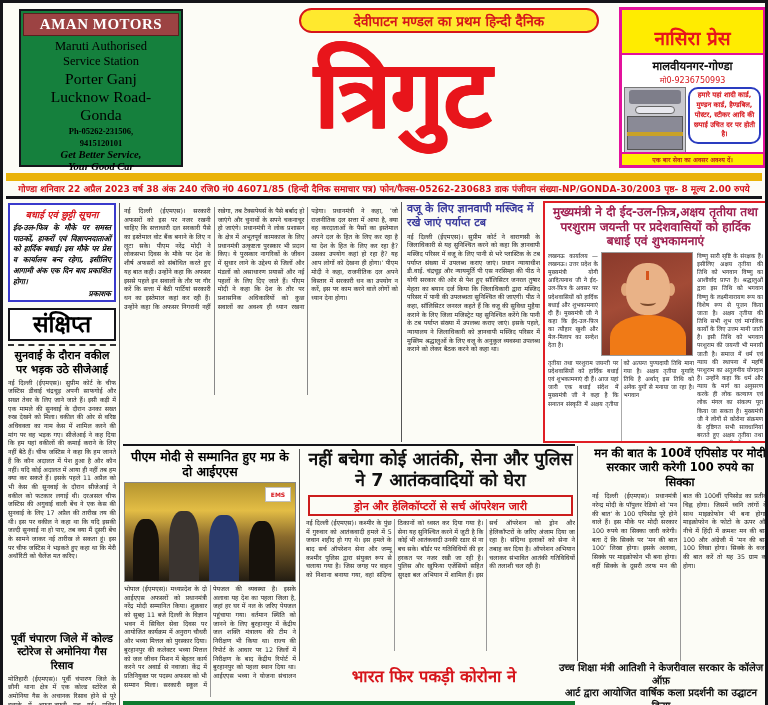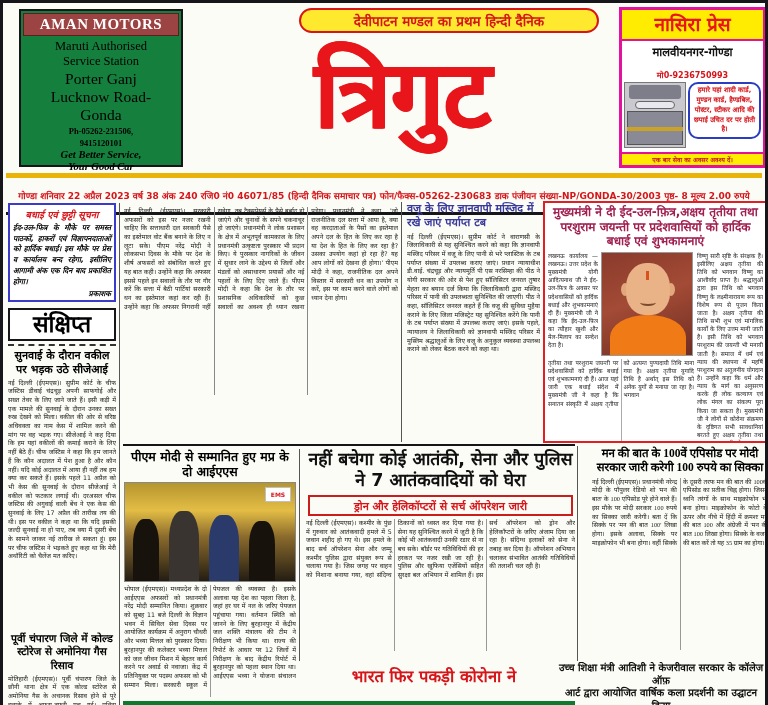--- a/index.html
+++ b/index.html
@@ -38,42 +38,42 @@
     display:flex; align-items:center; justify-content:center;
     color:#e8151b; font-weight:bold; font-size:94px; line-height:1;
     text-shadow:1px 0 #e8151b, -1px 0 #e8151b;
   }
   .right-ad {
     position:absolute; left:616px; top:4px; width:147px; height:161px;
     border:3px solid #e3119c; background:#fff; text-align:center; overflow:hidden;
   }
   .right-ad .band {
     background:#ffec00; color:#e8151b; font-weight:bold; font-size:19px;
-    padding:1px 0 2px; border-bottom:2px solid #e3119c;
+    padding:15px 0 2px; border-bottom:2px solid #e3119c;
   }
   .right-ad .sub { font-size:11.5px; font-weight:bold; color:#111; margin-top:3px; }
-  .right-ad .mob { font-size:8px; color:#d6151b; font-weight:bold; margin-top:10px; }
+  .right-ad .mob { font-size:8px; color:#d6151b; font-weight:normal; margin-top:1px; }
   .right-ad .row { display:flex; padding:2px 2px 0 2px; gap:2px; align-items:flex-start; }
   .press { position:relative; width:62px; height:66px; background:#c9c9cf; border:1px solid #777; }
   .press .top { position:absolute; left:4px; top:2px; width:52px; height:14px; background:#7e7e8a; border-radius:3px; }
   .press .roll { position:absolute; left:10px; top:18px; width:40px; height:8px; background:#e8e8ee; border:1px solid #666; border-radius:4px; }
   .press .bodyp { position:absolute; left:2px; top:28px; width:56px; height:34px; background:#8a8a96; border:1px solid #555; }
   .press .stripe { position:absolute; left:2px; top:44px; width:56px; height:4px; background:#c9a227; }
   .bubble {
     flex:1; border:2px solid #2a3cc0; border-radius:10px; padding:2px 2px;
     color:#d6151b; font-weight:bold; font-size:6.8px; line-height:1.45; text-align:center;
   }
   .right-ad .foot {
     position:absolute; left:0; right:0; bottom:0; background:#ffec00;
     border-top:2px solid #e3119c; color:#c01818; font-size:6.3px; font-weight:bold; padding:1px 0;
   }
   
   .dateline {
-    position:absolute; left:3px; right:3px; top:170px; height:42px;
-    border-top:5px solid #eab308; border-bottom:3px solid #15151a;
+    position:absolute; left:3px; right:3px; top:170px; height:26px;
+    border-top:8px solid #eab308; border-bottom:3px solid #15151a;
     display:flex; align-items:center; justify-content:center;
     color:#d6151b; font-weight:bold; font-size:9px; white-space:nowrap; overflow:hidden;
   }
   
   .body-txt { font-size:6.3px; line-height:1.38; text-align:justify; color:#1c1c1c; overflow:hidden; }
   .left-rail { position:absolute; left:3px; top:200px; width:114px; height:505px; padding:0 3px 0 2px; border-right:1px solid #555; overflow:hidden; }
   .notice {
     border:2px solid #3a3acc; padding:3px 3px 2px; background:#fff;font-style:italic;
   }
   .notice .t { color:#d6151b; font-weight:bold; font-size:9.5px; text-align:center; }
@@ -118,21 +118,21 @@
   .photo-award .f1 { left:8px; width:26px; height:62px; }
   .photo-award .f2 { left:44px; width:30px; height:70px; background:#3a3430; }
   .photo-award .f3 { left:84px; width:30px; height:66px; background:#2a3a6a; }
   .photo-award .f4 { left:124px; width:26px; height:60px; }
   .photo-award .ems { position:absolute; right:4px; top:4px; width:26px; height:15px; background:#fff; border:1px solid #c0c0c0; color:#d6151b; font-size:6px; font-weight:bold; text-align:center; line-height:13px; }
   .ias .bd { margin-top:3px; height:112px; column-count:2; column-gap:6px; column-rule:1px solid #999; }
   .terror { position:absolute; left:296px; top:446px; width:276px; height:212px; border-left:1px solid #555; padding-left:6px; overflow:hidden; }
   .terror .hl { font-weight:bold; font-size:17.5px; line-height:1.2; text-align:center; color:#101010; }
   .terror .sub { margin:4px 2px 3px; border:2px solid #cc1d1d; color:#d6151b; font-weight:bold; font-size:11px; text-align:center; padding:1px 0; }
   .terror .bd { height:132px; column-count:3; column-gap:6px; column-rule:1px solid #999; }
-  .mann { position:absolute; left:574px; top:443px; width:191px; height:215px; border-left:1px solid #555; padding-left:14px; overflow:hidden;font-family:Liberation Serif, serif; }
+  .mann { position:absolute; left:574px; top:443px; width:191px; height:215px; border-left:1px solid #555; padding-left:14px; overflow:hidden; }
   .mann .hl { font-weight:bold; font-size:11.5px; line-height:1.25; text-align:center; }
   .mann .bd { margin-top:3px; height:172px; column-count:2; column-gap:6px; column-rule:1px solid #999; }
   .corona { position:absolute; left:296px; top:661px; width:270px; height:40px; overflow:hidden; text-align:center; color:#d6151b; font-weight:bold; font-size:16.5px; }
   .atishi { position:absolute; left:551px; top:659px; width:214px; height:46px; overflow:hidden; text-align:center; font-weight:bold; font-size:10px; line-height:1.25; color:#101010; }
   .green-bar { position:absolute; left:120px; top:698px; width:452px; height:7px; background:#0e7a2e; }
 </style>
 </head>
 <body>
 
 <div id="page">

